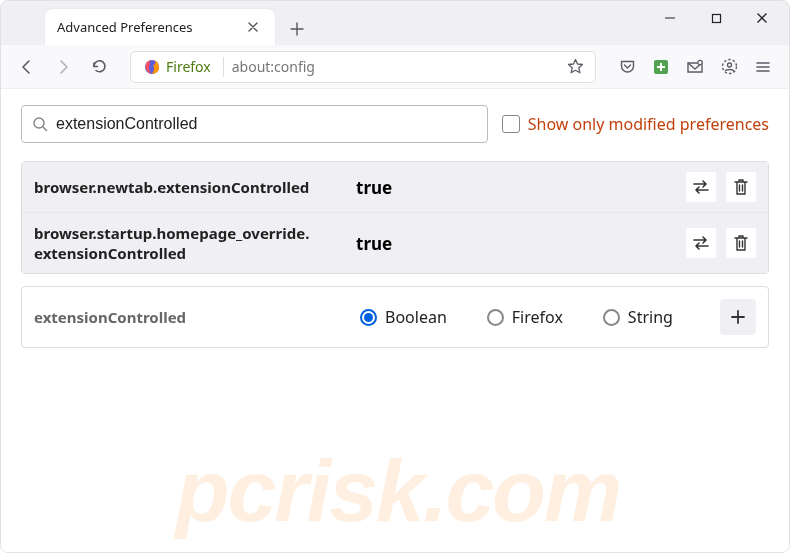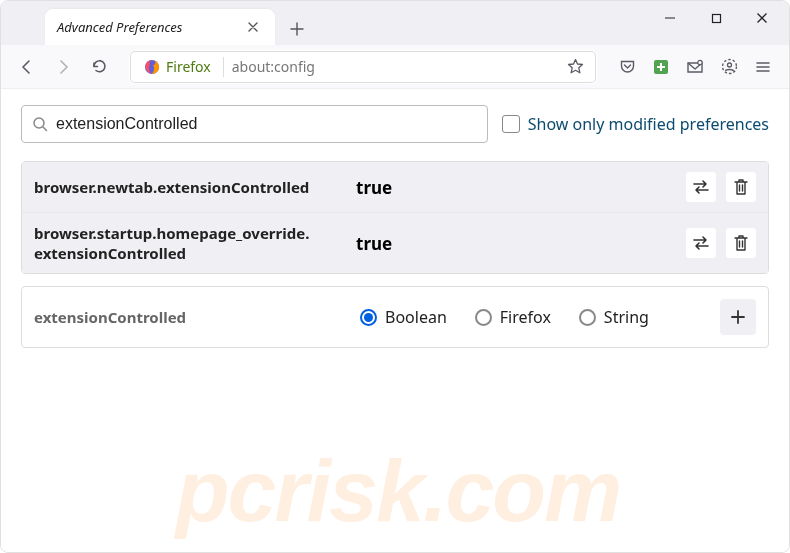--- a/index.html
+++ b/index.html
@@ -11,21 +11,20 @@
   height: 553px;
   overflow: hidden;
   position: relative;
 }
 .window { display: flex; flex-direction: column; height: 100%; border: 1px solid #e0e0e0; border-radius: 8px; overflow: hidden;}
 .titlebar {
   display: flex;
   align-items: flex-start;
   height: 44px;
   background: #f0f0f4;
-  font-style: italic;
 }
 .tab-area { display: flex; align-items: flex-end; padding-left: 8px; flex: 1; height: 100%;}
 .spacer-left { width: 36px; height: 100%;}
 .tab {
   display: flex;
   align-items: center;
   background: #fff;
   border-radius: 8px 8px 0 0;
   padding: 0 12px;
   height: 36px;
@@ -76,33 +75,33 @@
   align-items:center;
   border:1px solid #bbb;
   border-radius:4px;
   height:38px;
   padding:0 10px;
   gap:8px;
 }
 .search-box input {
   border:none; outline:none; font-size:16px; flex:1; color:#222; background:transparent;
 }
-.checkbox-label { display:flex; align-items:center; gap:8px; font-size:16px; color:#0c4a6e; cursor:pointer;}
+.checkbox-label { display:flex; align-items:center; gap:8px; font-size:16px; color:#c2410c; cursor:pointer;}
 .checkbox { width:18px; height:18px; border:1.5px solid #888; border-radius:3px; display:inline-block;}
 .pref-list { border:1px solid #ddd; border-radius:4px; margin-bottom:12px;}
 .pref-row { display:flex; align-items:center; padding:10px 12px; gap:12px; border-bottom:1px solid #e8e8e8;}
 .pref-row:last-child { border-bottom:none;}
 .pref-row.modified { background:#f0f0f4;}
 .pref-name { font-weight:700; font-size:15px; color:#222; width: 310px; word-break:break-word;}
 .pref-value { font-weight:700; font-size:17px; flex:1;}
 .row-actions { display:flex; gap:10px;}
 .action-btn { width:30px; height:30px; display:flex; align-items:center; justify-content:center; background:#fff; border:1px solid transparent; cursor:pointer; border-radius:3px; color:#333;}
 .new-pref-row { display:flex; align-items:center; padding:12px; border:1px solid #ddd; border-radius:4px; gap:16px;}
 .new-pref-name { font-weight:700; font-size:15px; color:#666; width:310px;}
-.type-options { display:flex; gap:28px; flex:1;}
+.type-options { display:flex; gap:40px; flex:1;}
 .radio-opt { display:flex; align-items:center; gap:8px; font-size:16px; cursor:pointer; color:#222;}
 .radio { width:17px; height:17px; border:2px solid #888; border-radius:50%; display:inline-flex; align-items:center; justify-content:center;}
 .radio.checked { border-color:#0060df;}
 .radio.checked::after { content:''; width:9px; height:9px; background:#0060df; border-radius:50%;}
 .add-btn { width:36px; height:36px; background:#f0f0f4; border-radius:4px; display:flex; align-items:center; justify-content:center; cursor:pointer; font-size:22px; color:#333;}
 .watermark {
   position:absolute;
   bottom:10px; left:6px; right:0;
   text-align:center;
   font-size:88px;

